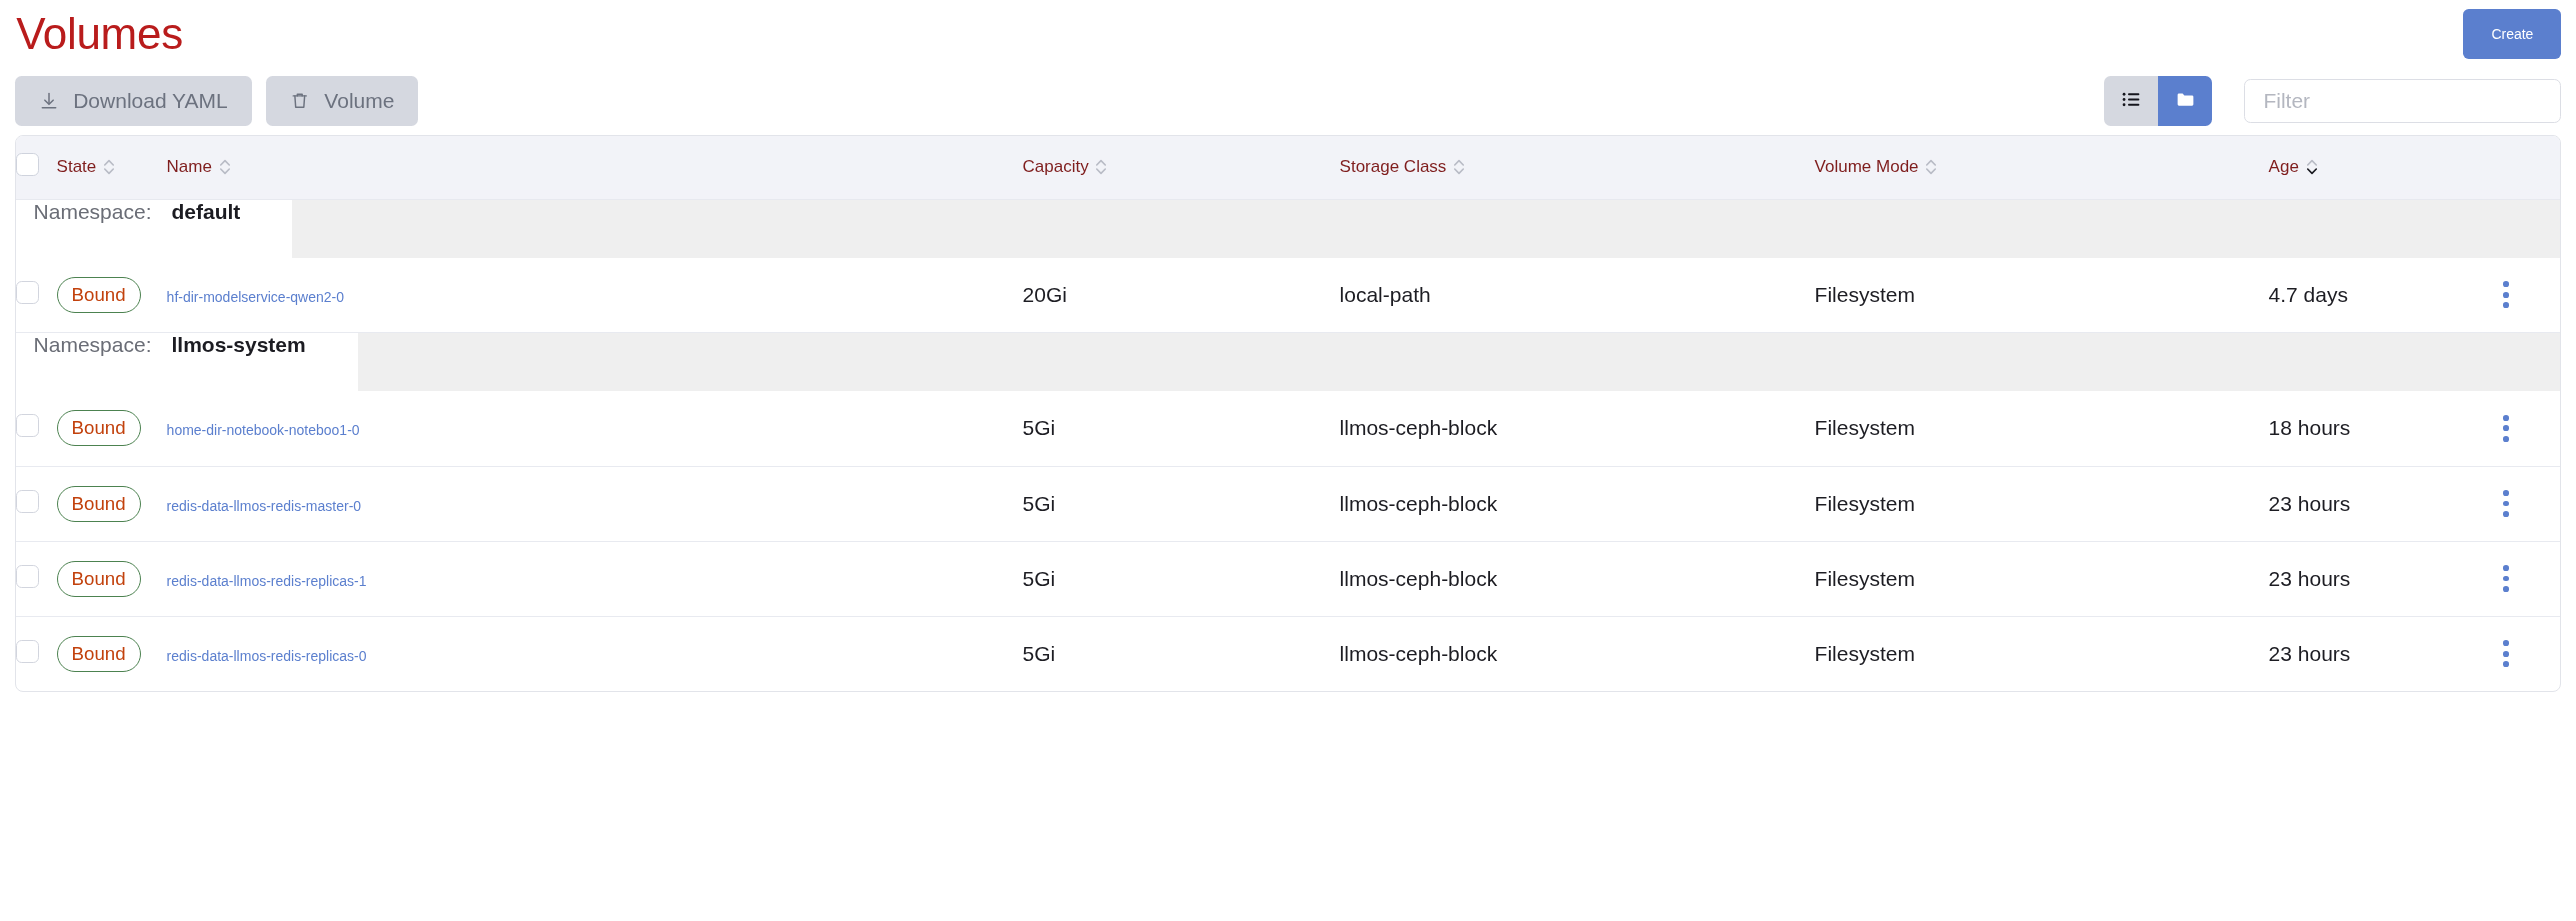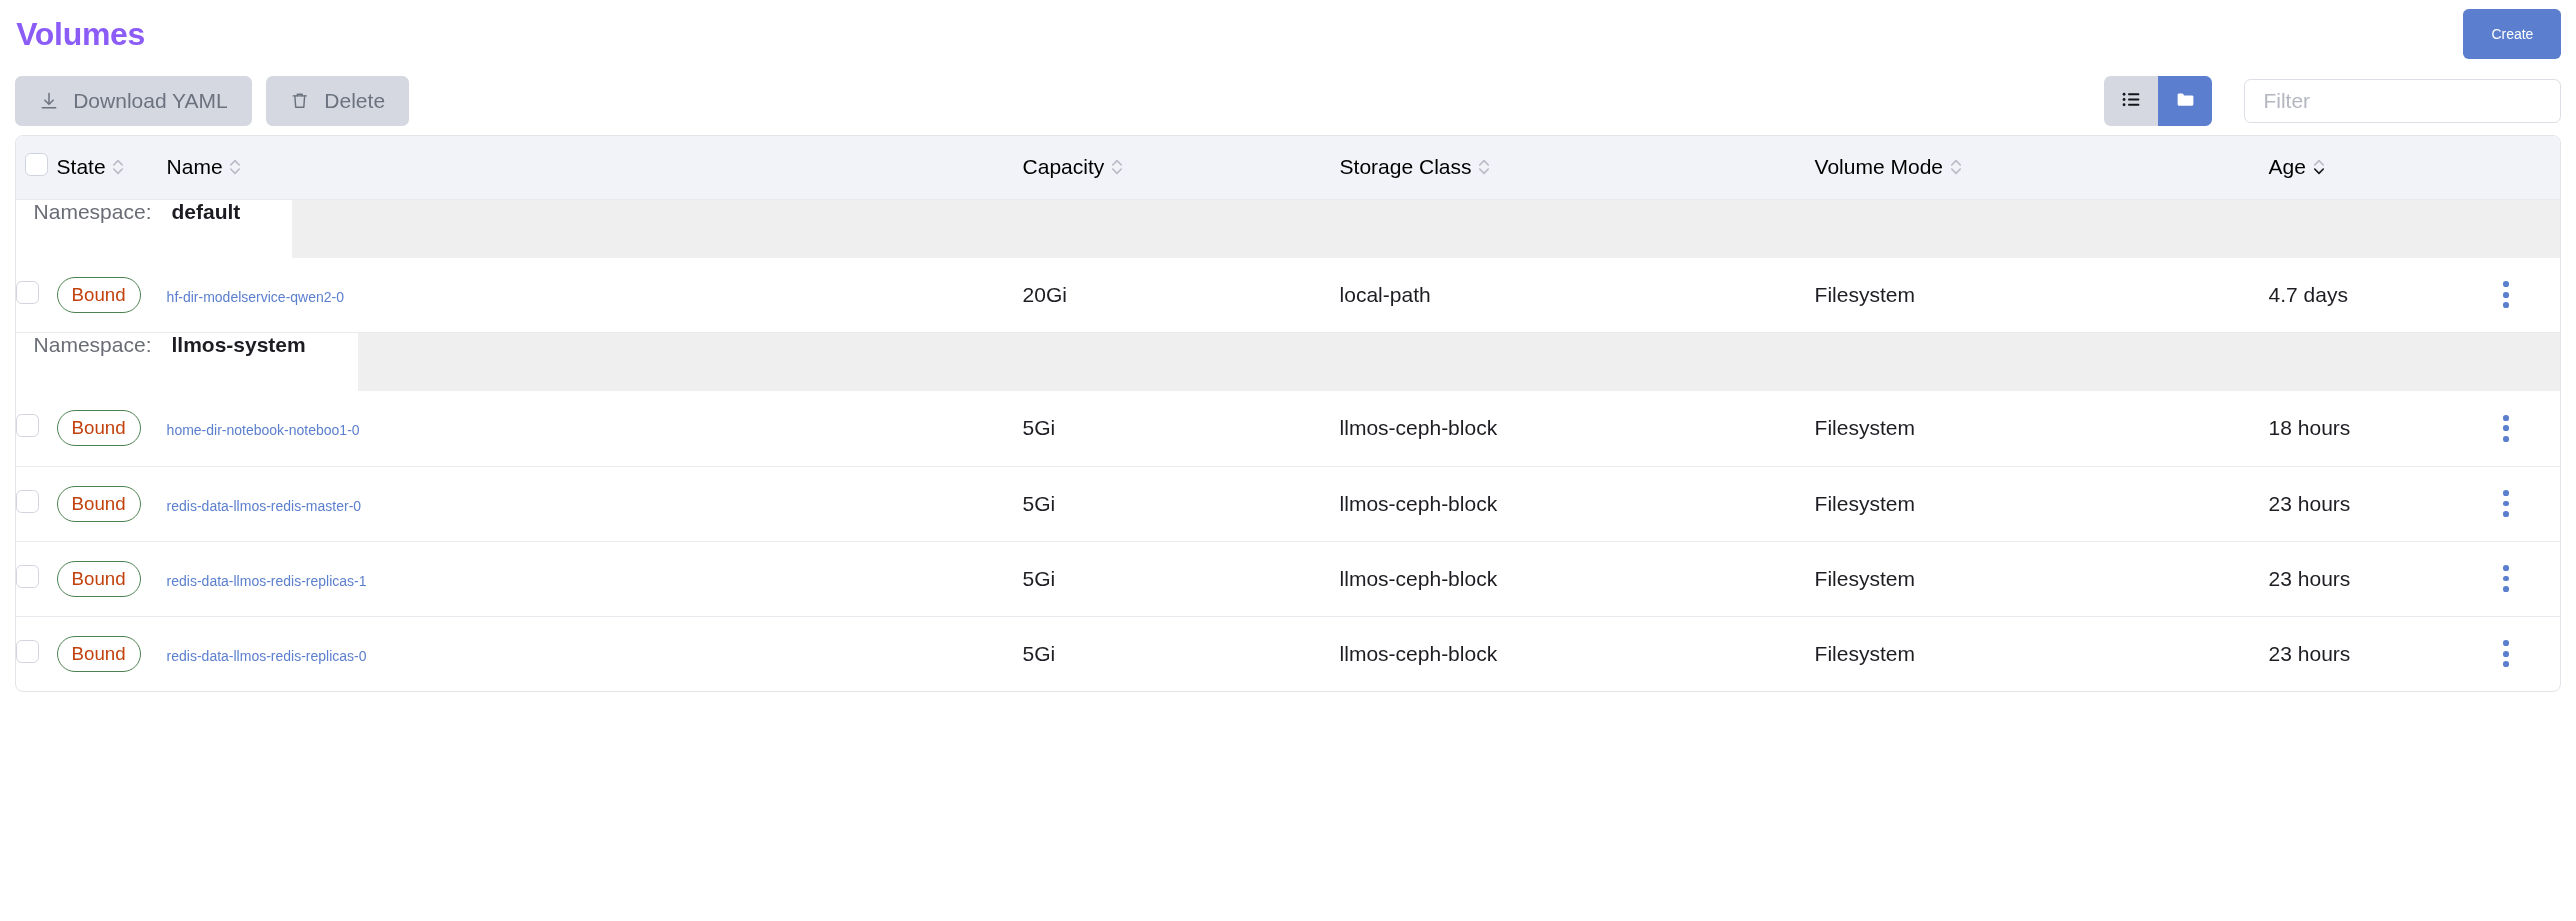--- a/index.html
+++ b/index.html
@@ -13,23 +13,23 @@
 
   
   .page-header {
     display: flex;
     align-items: center;
     justify-content: space-between;
     padding: 0 14.6px;
     height: 67px;
   }
   .page-title {
-    font-size: 32px;
-    font-weight: 700;
-    color: #8b5cf6;
+    font-size: 44px;
+    font-weight: 400;
+    color: #b91c1c;
     letter-spacing: -0.3px;
     line-height: 1;
     margin: 0;
     padding-left: 1.6px;
   }
   .create-button {
     background: #5b7fce;
     color: #ffffff;
     border: none;
     border-radius: 5.7px;
@@ -110,24 +110,24 @@
     overflow: hidden;
     background: #ffffff;
   }
   table.vol-table {
     width: 100%;
     border-collapse: collapse;
     table-layout: fixed;
   }
   .vol-table thead th {
     background: #f2f3f8;
-    color: #000000;
-    font-size: 21px;
+    color: #7f1d1d;
+    font-size: 17px;
     font-weight: 400;
-    text-align: center;
+    text-align: left;
     height: 63px;
     padding: 0;
     vertical-align: middle;
     border-bottom: 0.8px solid #e7e9ef;
   }
   .th-inner { display: flex; align-items: center; gap: 5.7px; }
 
   
   .col-check { width: 41px; }
   .col-state { width: 110px; }
@@ -250,21 +250,21 @@
       <span>Download YAML</span>
     </button>
     <button class="tool-button">
       <span class="glyph">
         <svg width="19.5" height="19.5" viewBox="0 0 24 24" fill="none" stroke="#6c727f" stroke-width="1.8" stroke-linecap="round" stroke-linejoin="round">
           <path d="M4 6h16"></path>
             <path d="M9 6V4h6v2"></path>
             <path d="M6 6l1 14h10l1-14"></path>
         </svg>
       </span>
-      <span>Delete</span>
+      <span>Volume</span>
     </button>
   </div>
 
   <div class="toolbar-right">
     <div class="view-toggle">
       <button class="view-toggle-btn">
         <span>
           <svg width="21" height="21" viewBox="0 0 24 24" fill="#15151c">
             <circle cx="3.5" cy="6" r="1.6"></circle>
               <rect x="8" y="4.9" width="13" height="2.3" rx="1.1"></rect>

